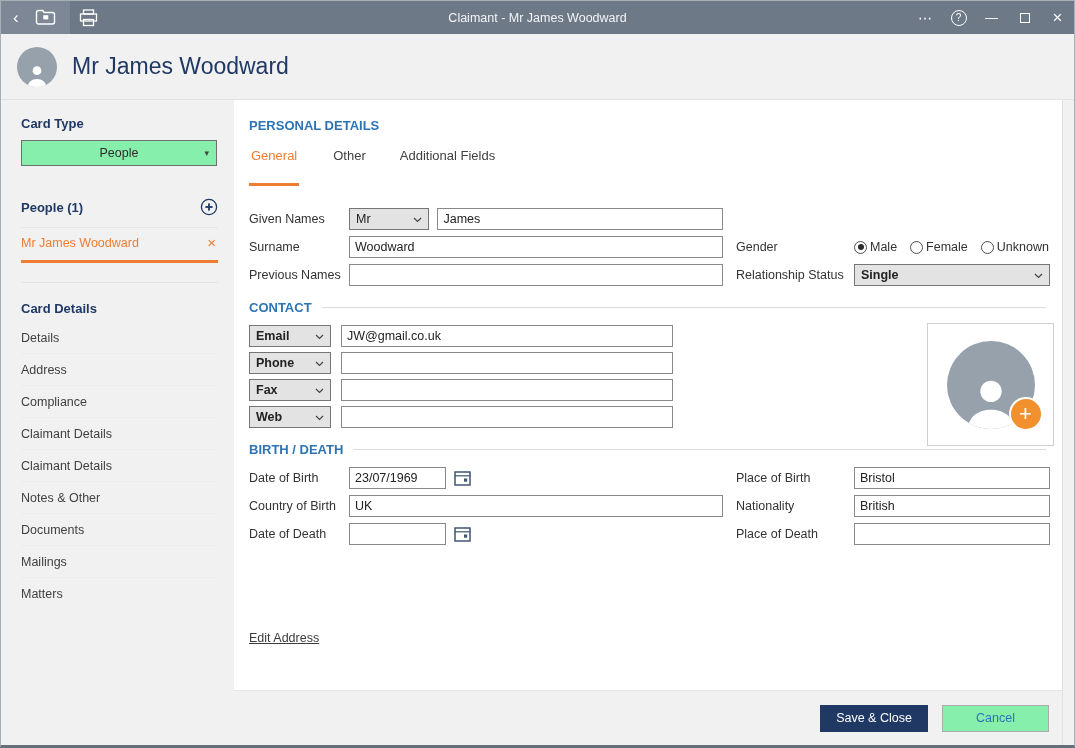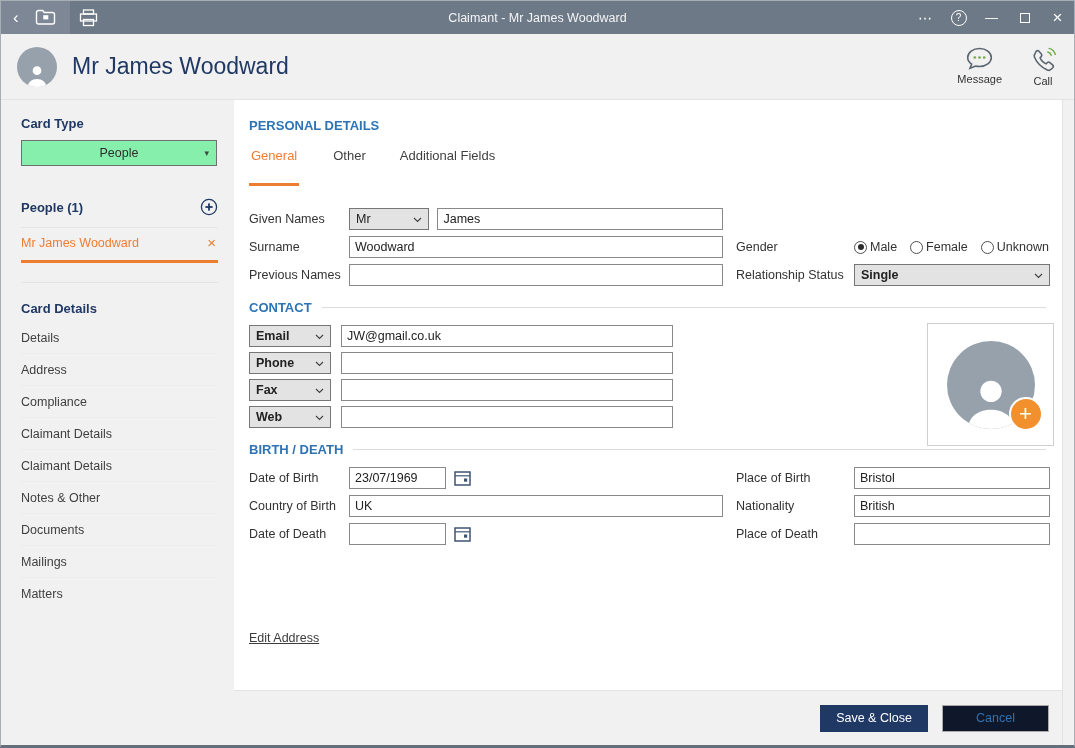--- a/index.html
+++ b/index.html
@@ -78,21 +78,21 @@
   .photo-clip { width:88px; height:88px; border-radius:50%; overflow:hidden; display:flex; align-items:flex-end; justify-content:center; }
   .photo-add { position:absolute; right:-8px; bottom:-2px; width:34px; height:34px; border-radius:50%; background:#F1902C; color:#fff; display:flex; align-items:center; justify-content:center; font-size:22px; font-weight:300; border:2px solid #fff; }
   .in-date { width:97px; margin-right:8px; }
   .cal { display:inline-flex; align-items:center; }
   .in-rshort { flex:1; }
   .edit-addr { display:inline-block; margin-top:80px; font-size:12.5px; color:#3C3C3C; text-decoration:underline; }
   
   .footer { height:55px; background:#F1F1F1; border-top:1px solid #E4E4E4; display:flex; align-items:center; justify-content:flex-end; gap:14px; padding-right:13px; flex-shrink:0; }
   .btn { height:27px; display:flex; align-items:center; justify-content:center; font-size:12.5px; }
   .btn-primary { width:108px; background:#1F3864; color:#fff; }
-  .btn-secondary { width:107px; background:#0f172a; border:1px solid #ABABAB; color:#2E74B5; }
+  .btn-secondary { width:107px; background:#86efac; border:1px solid #ABABAB; color:#2E74B5; }
   .right-strip { width:12px; background:#F1F1F1; border-left:1px solid #E2E2E2; flex-shrink:0; }
 </style>
 </head>
 <body>
 
 <div class="window">
 
   <div class="titlebar">
     <div class="tb-seg">
       <span class="tb-back">‹</span>
@@ -131,43 +131,20 @@
   </div>
 
   <div class="header">
     <div class="h-avatar">
       <svg width="26" height="24" viewBox="0 0 24 22">
           <circle cx="12" cy="7" r="4" fill="#fff"></circle>
           <path d="M3.5 22c0-4.6 3.8-7.4 8.5-7.4s8.5 2.8 8.5 7.4z" fill="#fff"></path>
         </svg>
     </div>
     <div class="h-title">Mr James Woodward</div>
-    <div class="h-actions">
-      <div class="h-action">
-        <span style="display:flex;">
-          <svg width="27" height="23" viewBox="0 0 27 23">
-              <path d="M13.5 1.5c6.5 0 11.8 4 11.8 9 0 5-5.3 9-11.8 9-1.4 0-2.7-.2-3.9-.5L4 21.3l1.7-4.2C3.2 15.5 1.7 13.1 1.7 10.5c0-5 5.3-9 11.8-9z" fill="none" stroke="#5B6670" stroke-width="1.6"></path>
-              <circle cx="8.8" cy="10.5" r="1.35" fill="#70AD47"></circle>
-              <circle cx="13.5" cy="10.5" r="1.35" fill="#70AD47"></circle>
-              <circle cx="18.2" cy="10.5" r="1.35" fill="#70AD47"></circle>
-            </svg>
-        </span>
-        <span class="h-action-label">Message</span>
-      </div>
-      <div class="h-action">
-        <span style="display:flex;">
-          <svg width="26" height="25" viewBox="0 0 26 25">
-              <path d="M6.2 4.2c.8-.8 2.1-.8 2.8 0l2.3 2.7c.7.8.6 2-.1 2.7l-1.1 1.1c.4 1.2 1.2 2.5 2.4 3.7 1.2 1.2 2.4 2 3.6 2.4l1.1-1.1c.7-.7 2-.8 2.7-.1l2.7 2.3c.8.7.8 2 .1 2.8l-1.6 1.6c-1 1-2.5 1.3-3.9.7-2.6-1.1-5.2-2.8-7.6-5.2S5.6 12.9 4.5 10.3c-.6-1.4-.3-2.9.7-3.9z" fill="none" stroke="#5B6670" stroke-width="1.6"></path>
-              <path d="M17.8 4.9c1.6.4 2.9 1.7 3.4 3.3" fill="none" stroke="#70AD47" stroke-width="1.5" stroke-linecap="round"></path>
-              <path d="M19.2 1.4c2.9.8 5.2 3 6 5.9" fill="none" stroke="#70AD47" stroke-width="1.5" stroke-linecap="round"></path>
-            </svg>
-        </span>
-        <span class="h-action-label">Call</span>
-      </div>
-    </div>
   </div>
 
   <div class="body">
 
     <div class="sidebar">
       <div class="sb-heading">Card Type</div>
       <div class="sb-select">
         <span>People</span>
         <span class="caret">▾</span>
       </div>

